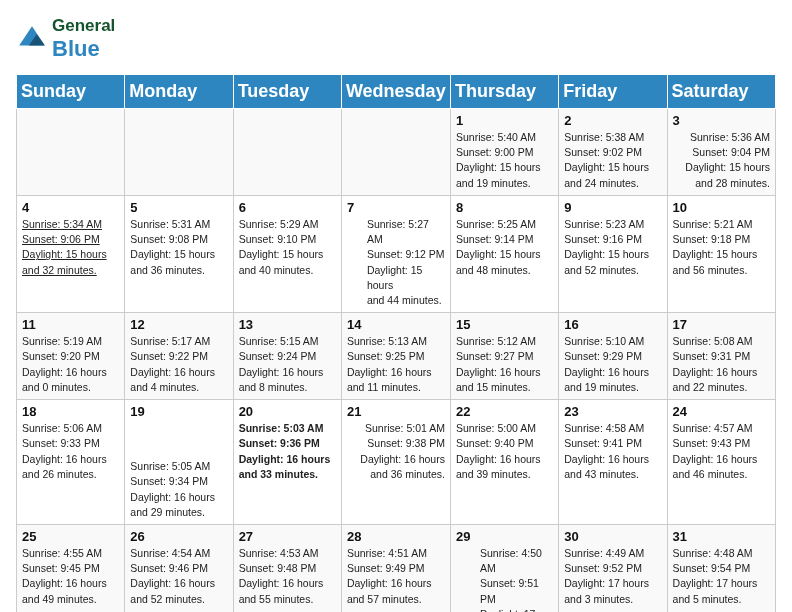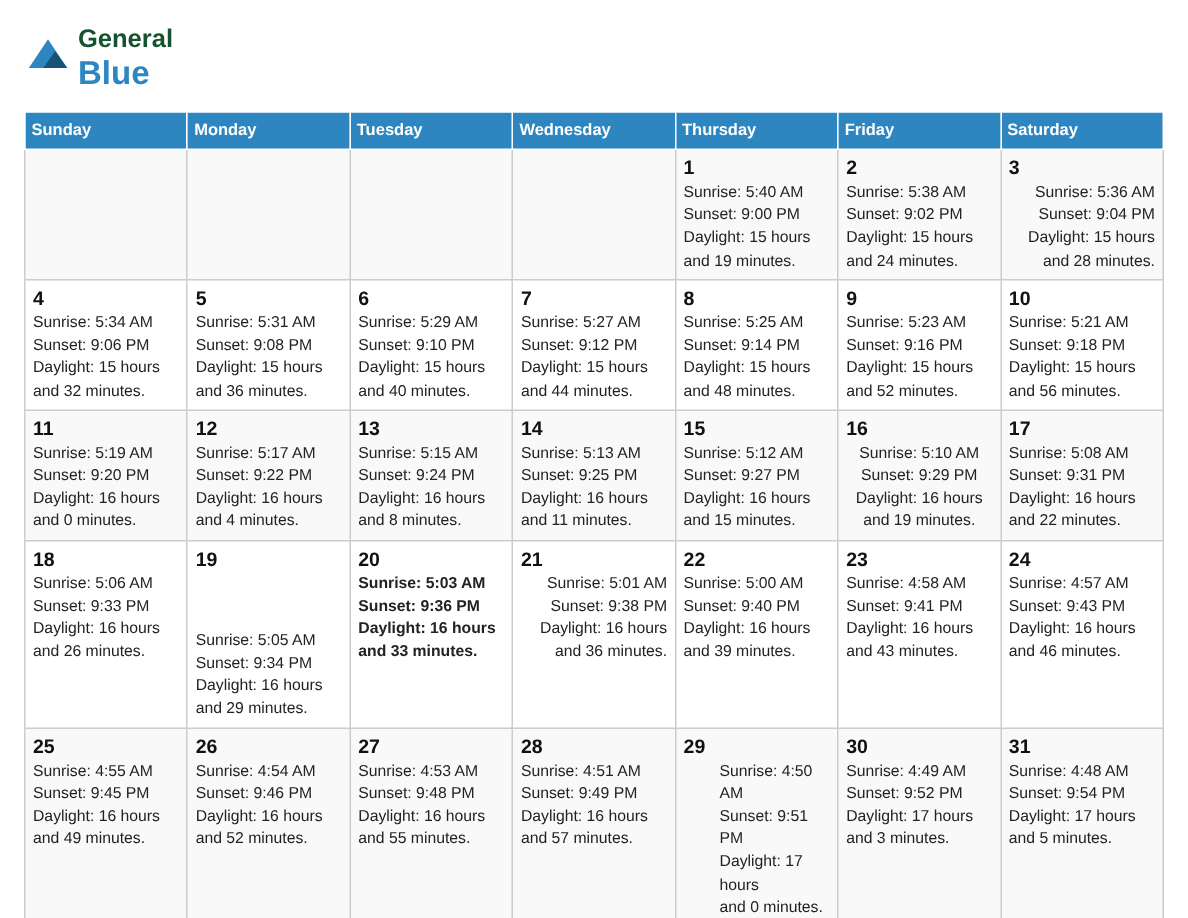--- a/index.html
+++ b/index.html
@@ -41,21 +41,21 @@
     table {
       width: 100%;
       border-collapse: collapse;
       font-size: 11px;
     }
     thead tr th {
       background-color: #2e86c1;
       color: white;
       padding: 6px 4px;
       text-align: left;
-      font-size: 11px;
+      font-size: 18px;
       font-weight: bold;
       border: 1px solid #fff;
     }
     tbody tr td {
       border: 1px solid #ccc;
       vertical-align: top;
       padding: 4px 5px;
       min-height: 80px;
       width: 108px;
     }
@@ -136,42 +136,42 @@
           <div class="day-num">3</div>
           <div class="day-info" style="white-space: pre-line; text-align: right;">Sunrise: 5:36 AM
 Sunset: 9:04 PM
 Daylight: 15 hours
 and 28 minutes.</div>
         </td>
       </tr>
       <tr>
         <td>
           <div class="day-num">4</div>
-          <div class="day-info" style="white-space: pre-line;">Sunrise: 5:34 AM
+          <div class="day-info" style="white-space: pre-line; text-decoration: underline;">Sunrise: 5:34 AM
 Sunset: 9:06 PM
 Daylight: 15 hours
 and 32 minutes.</div>
         </td>
         <td>
           <div class="day-num">5</div>
           <div class="day-info" style="white-space: pre-line;">Sunrise: 5:31 AM
 Sunset: 9:08 PM
 Daylight: 15 hours
 and 36 minutes.</div>
         </td>
         <td>
           <div class="day-num">6</div>
           <div class="day-info" style="white-space: pre-line;">Sunrise: 5:29 AM
 Sunset: 9:10 PM
 Daylight: 15 hours
 and 40 minutes.</div>
         </td>
         <td>
           <div class="day-num">7</div>
-          <div class="day-info" style="white-space: pre-line;">Sunrise: 5:27 AM
+          <div class="day-info" style="white-space: pre-line; margin-left: 20px;">Sunrise: 5:27 AM
 Sunset: 9:12 PM
 Daylight: 15 hours
 and 44 minutes.</div>
         </td>
         <td>
           <div class="day-num">8</div>
           <div class="day-info" style="white-space: pre-line;">Sunrise: 5:25 AM
 Sunset: 9:14 PM
 Daylight: 15 hours
 and 48 minutes.</div>
@@ -222,21 +222,21 @@
         </td>
         <td>
           <div class="day-num">15</div>
           <div class="day-info" style="white-space: pre-line;">Sunrise: 5:12 AM
 Sunset: 9:27 PM
 Daylight: 16 hours
 and 15 minutes.</div>
         </td>
         <td>
           <div class="day-num">16</div>
-          <div class="day-info" style="white-space: pre-line; text-align: center;">Sunrise: 5:10 AM
+          <div class="day-info" style="white-space: pre-line;">Sunrise: 5:10 AM
 Sunset: 9:29 PM
 Daylight: 16 hours
 and 19 minutes.</div>
         </td>
         <td>
           <div class="day-num">17</div>
           <div class="day-info" style="white-space: pre-line;">Sunrise: 5:08 AM
 Sunset: 9:31 PM
 Daylight: 16 hours
 and 22 minutes.</div>

